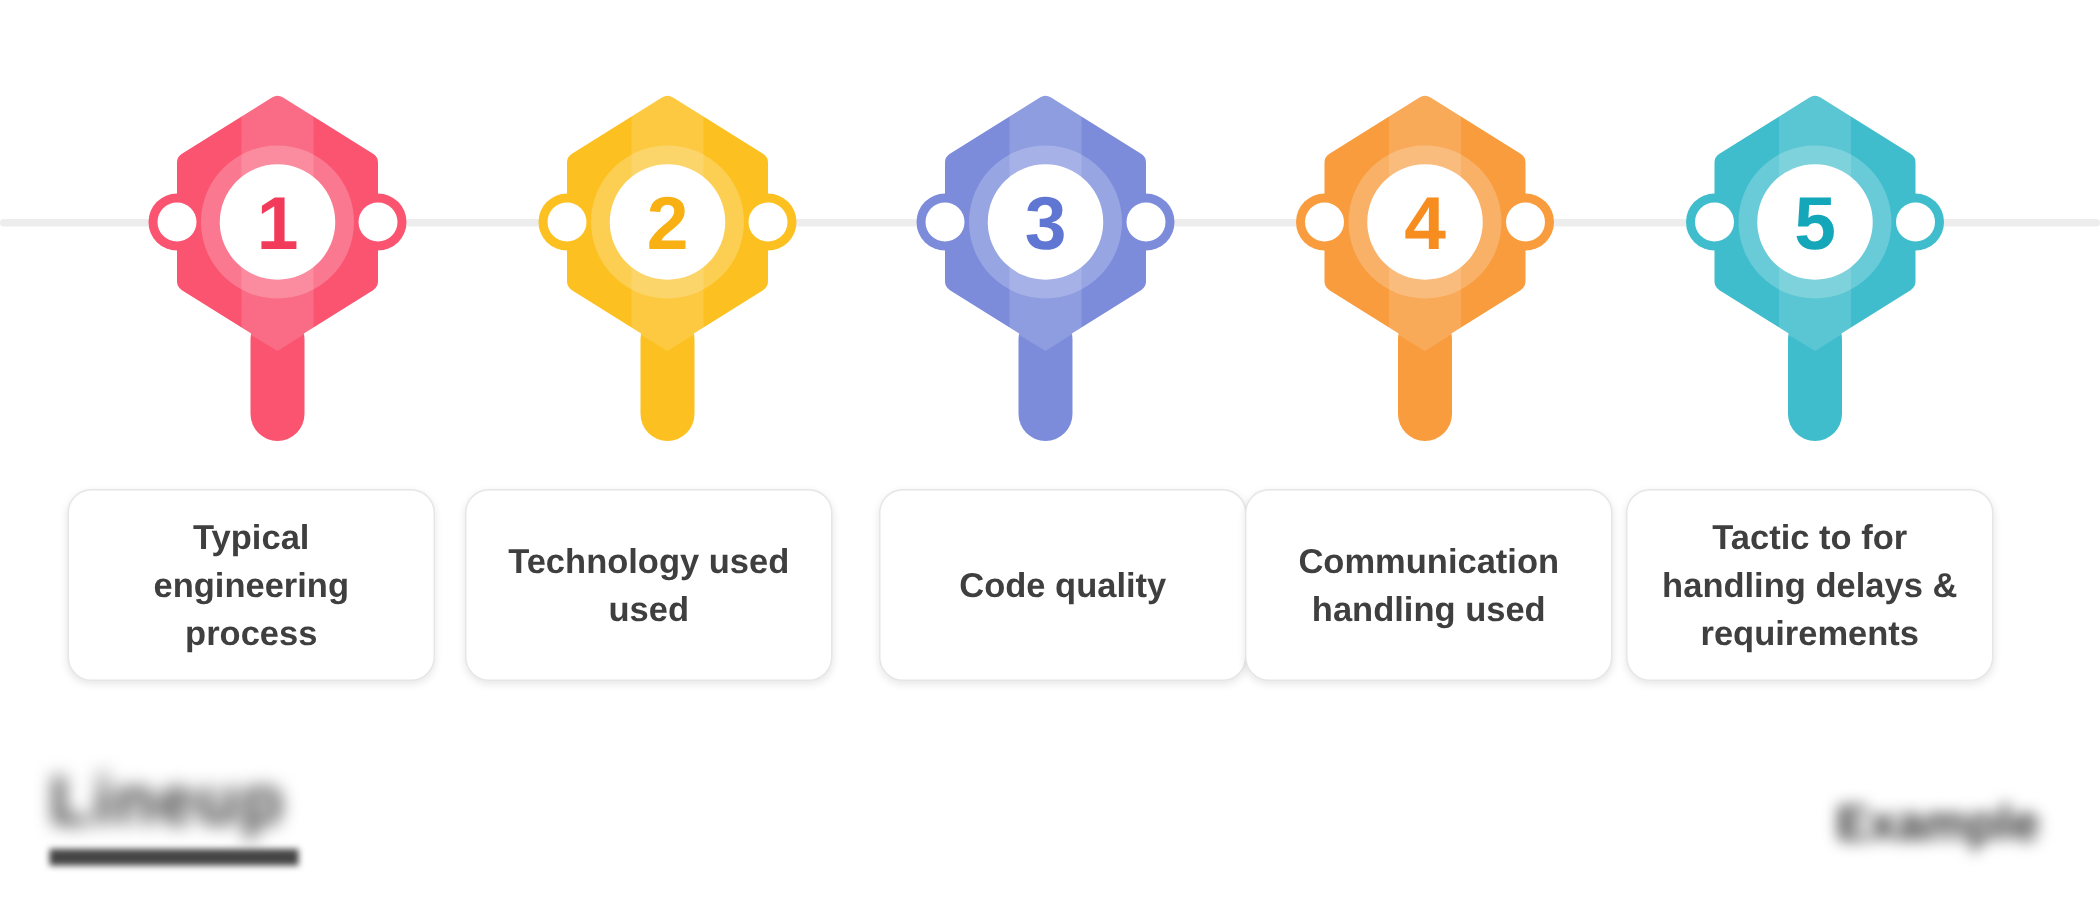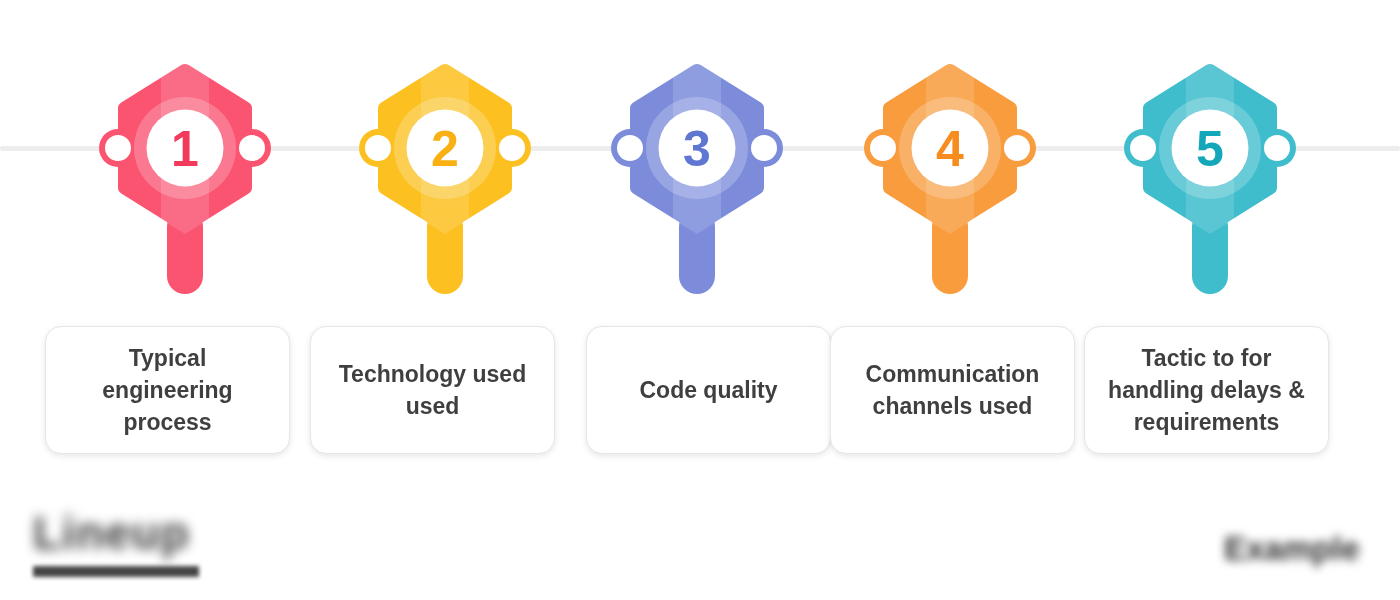--- a/index.html
+++ b/index.html
@@ -162,21 +162,21 @@
   <div class="card" style="left:45px">
     <span>Typical engineering process</span>
   </div>
   <div class="card" style="left:310px">
     <span>Technology used used</span>
   </div>
   <div class="card" style="left:586px">
     <span>Code quality</span>
   </div>
   <div class="card" style="left:830px">
-    <span>Communication channels used</span>
+    <span>Communication handling used</span>
   </div>
   <div class="card" style="left:1084px">
     <span>Tactic to for handling delays &amp; requirements</span>
   </div>
 
   <div class="wm-left">Lineup</div>
   <div class="wm-underline"></div>
   <div class="wm-right">Example</div>
 
 </div>

